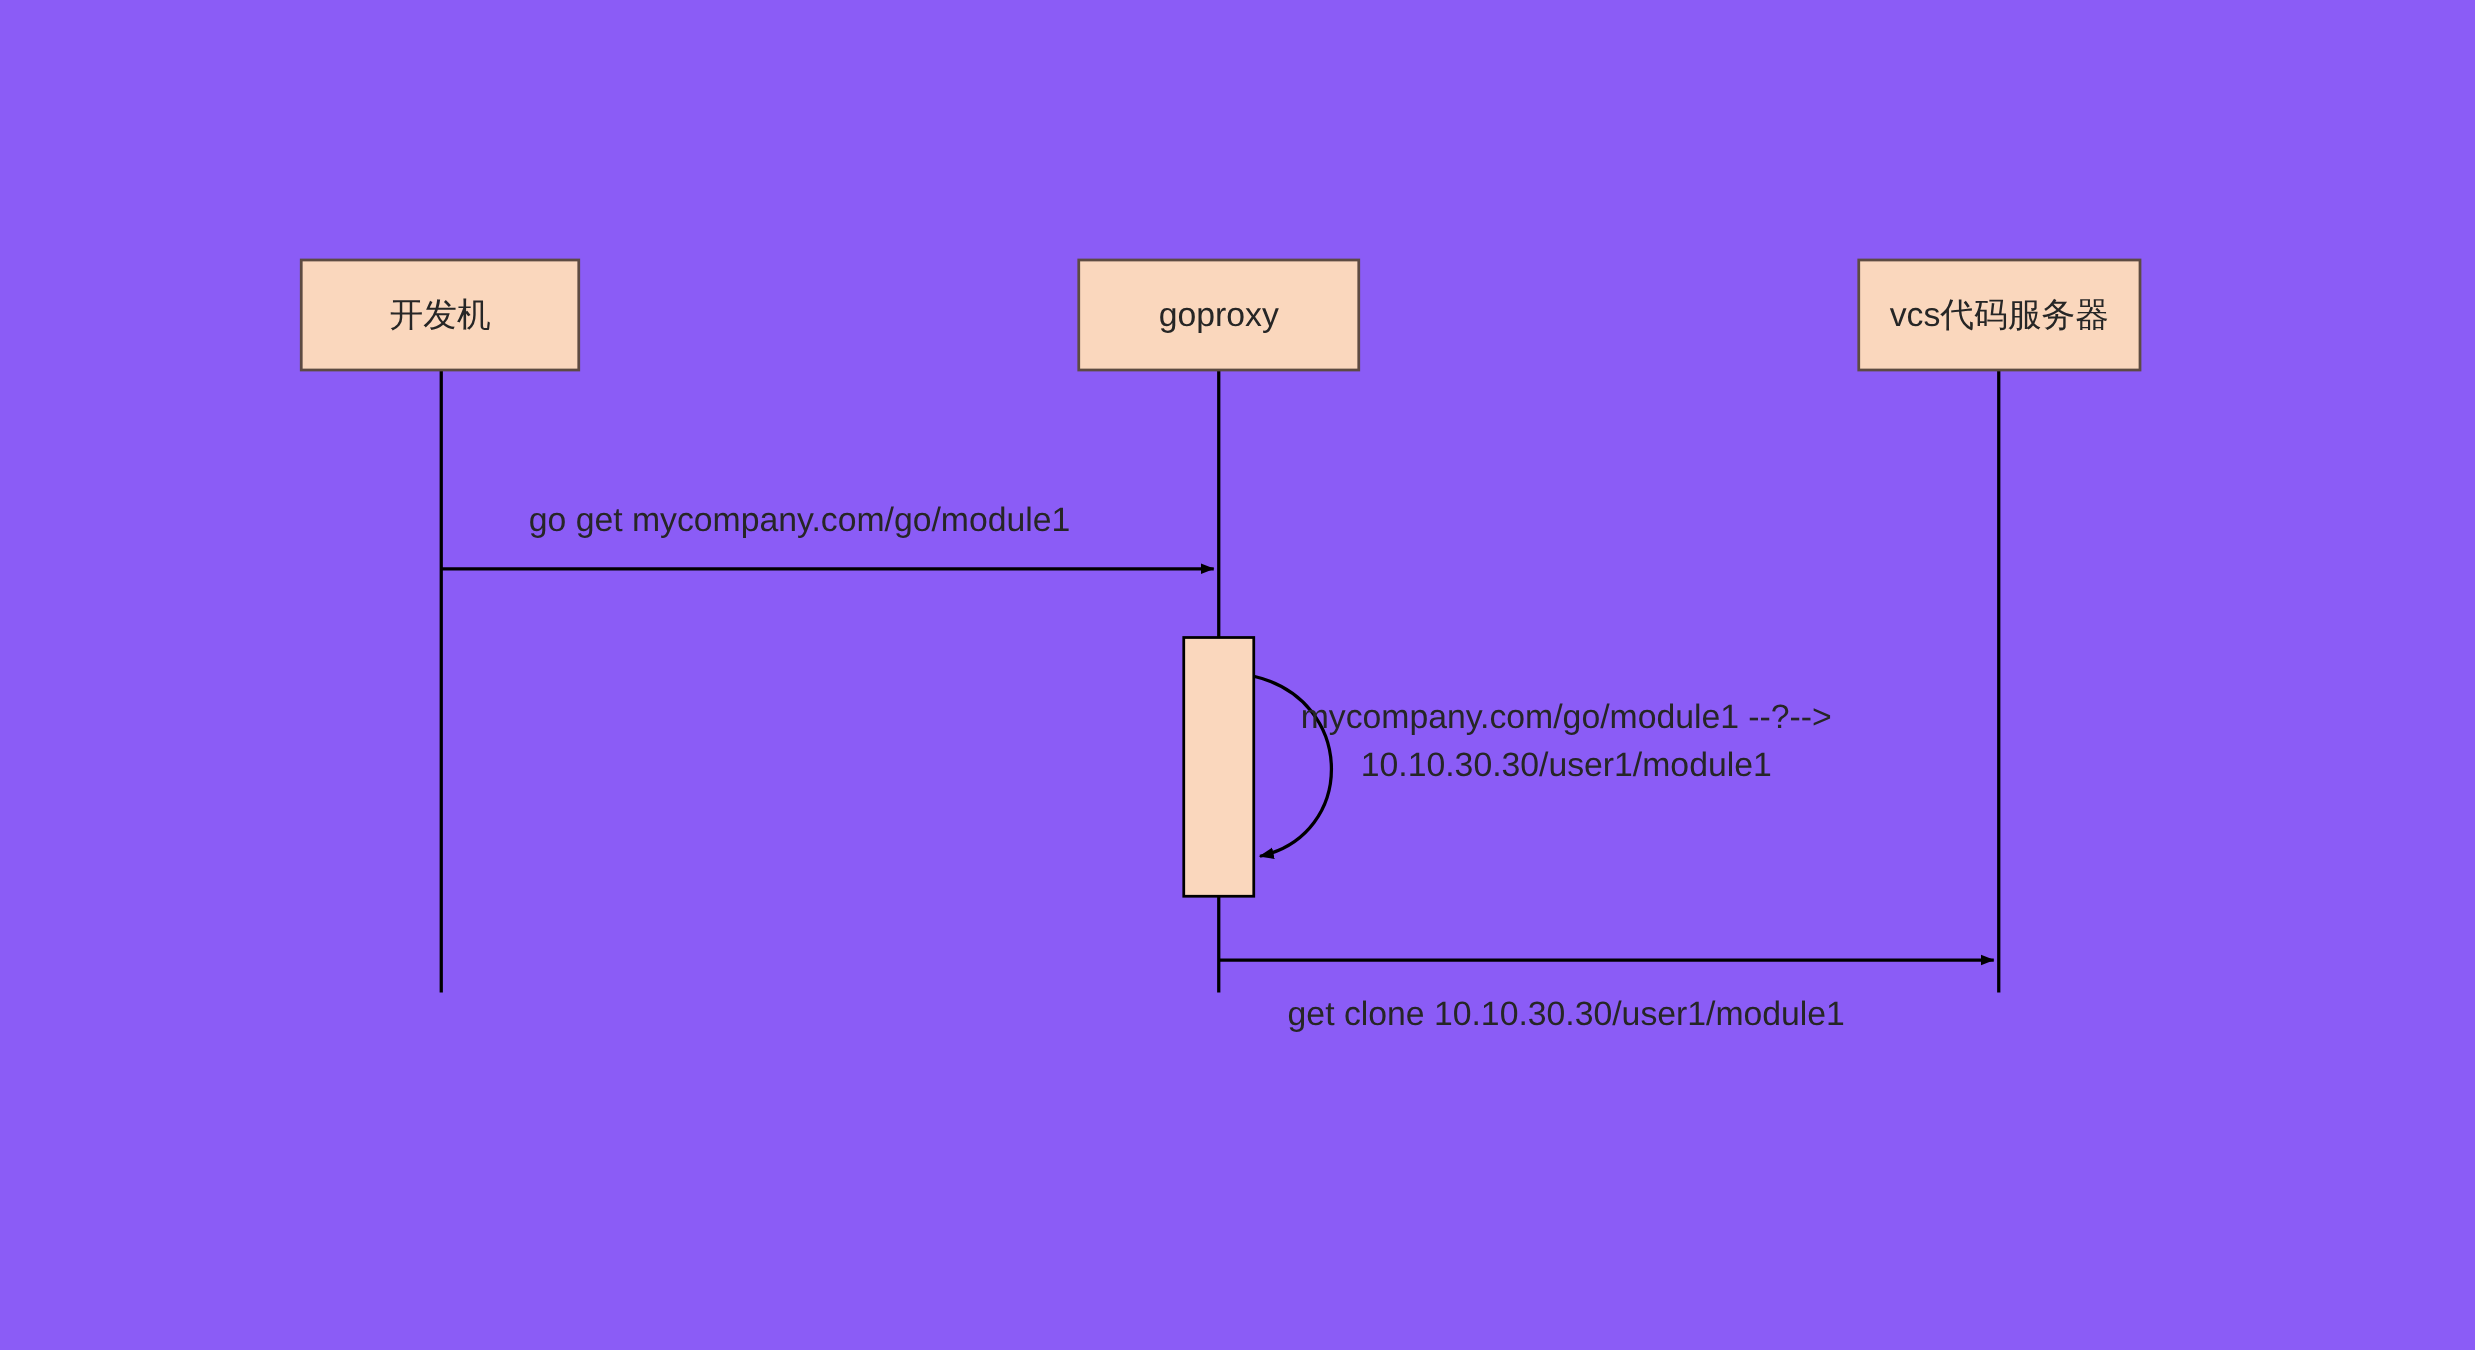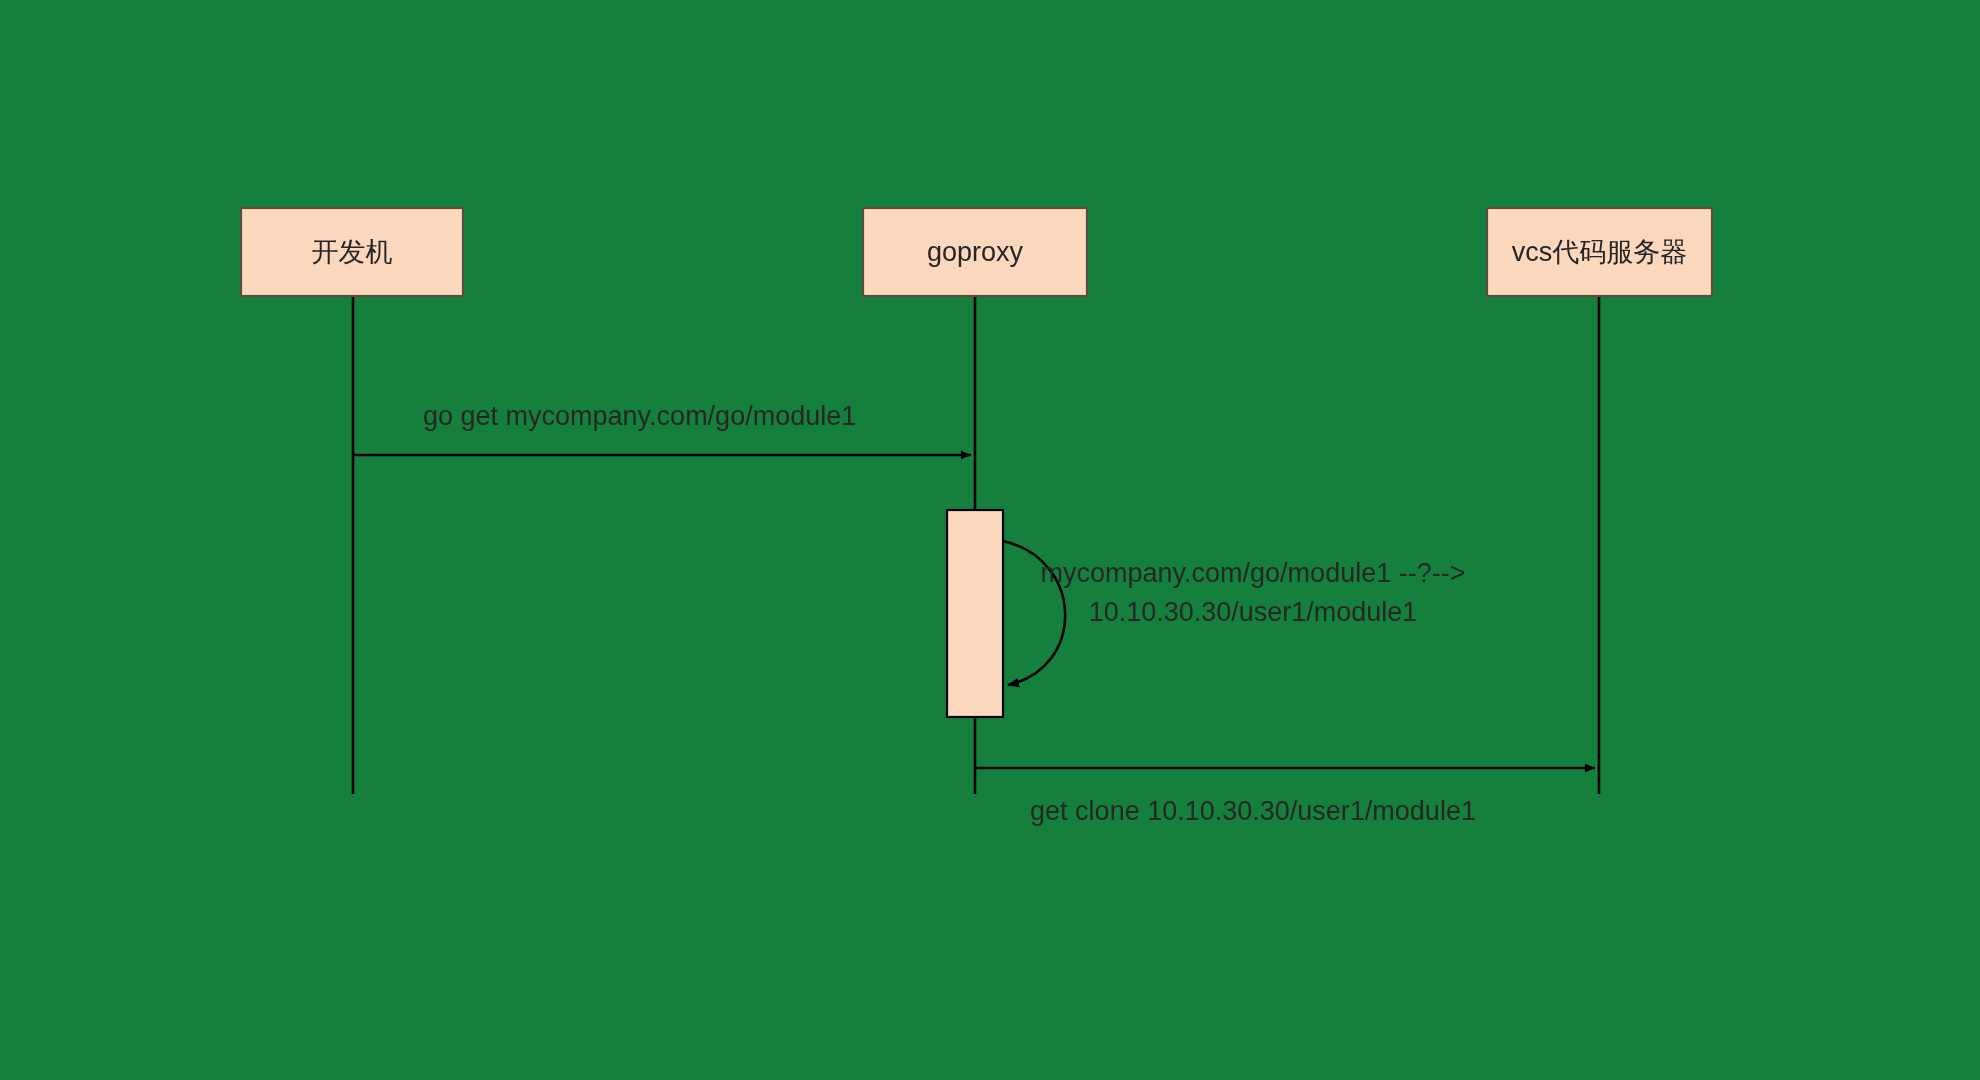--- a/index.html
+++ b/index.html
@@ -8,21 +8,21 @@
     padding: 0;
     background: #ffffff;
   }
   body {
     font-family: "Liberation Sans", "DejaVu Sans", sans-serif;
   }
   #canvas {
     position: relative;
     width: 1980px;
     height: 1080px;
-    background: #15803d;
+    background: #8b5cf6;
     overflow: hidden;
     text-align: center;
   }
   #diagram-svg {
     position: absolute;
     left: 0;
     top: 0;
     width: 1980px;
     height: 1080px;
   }

